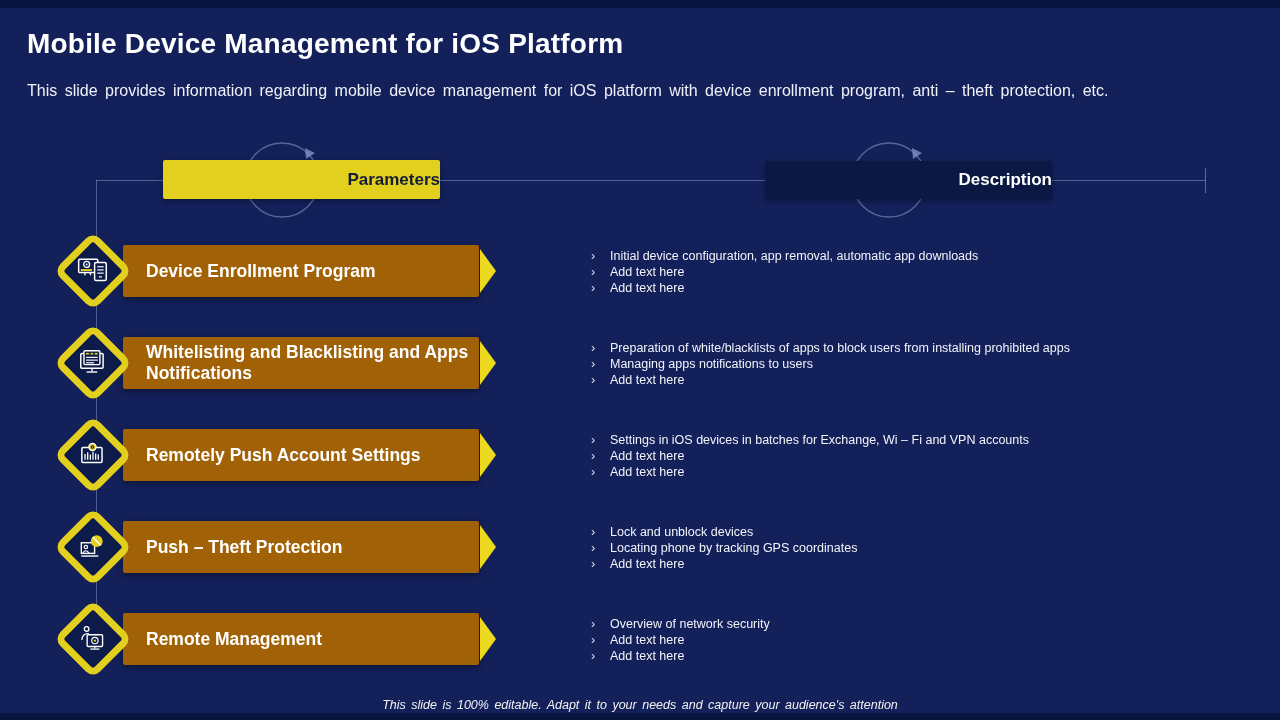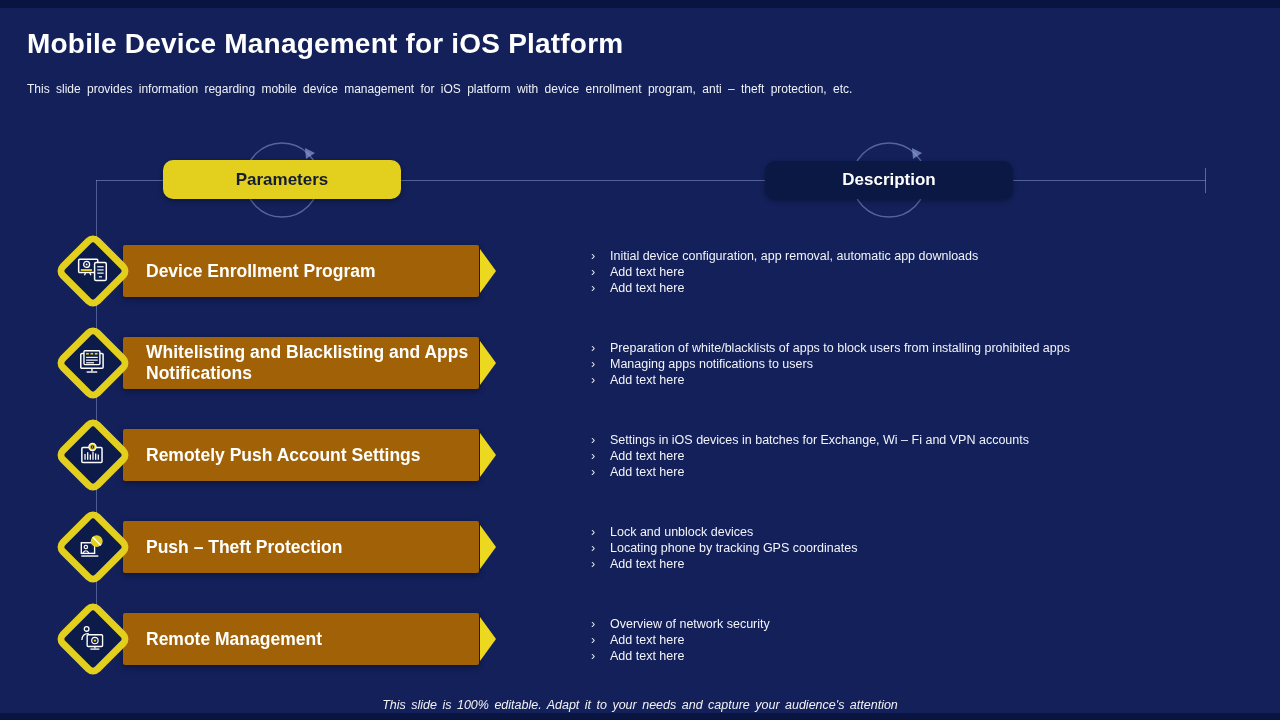--- a/index.html
+++ b/index.html
@@ -4,30 +4,30 @@
 <style>
   html,body{margin:0;padding:0;background:#000;}
   .slide{
     position:relative;width:1280px;height:720px;overflow:hidden;
     background:#13205a;
     font-family:"Liberation Sans", sans-serif;color:#fff;
   }
   .strip-top{position:absolute;left:0;top:0;width:100%;height:8px;background:#0a1440;}
   .strip-bottom{position:absolute;left:0;bottom:0;width:100%;height:7px;background:#0a1440;}
   .title{position:absolute;left:27px;top:28px;font-size:28px;font-weight:bold;letter-spacing:.2px;}
-  .subtitle{position:absolute;left:27px;top:82px;font-size:12px;word-spacing:3px;color:#f0f2f8;}
+  .subtitle{position:absolute;left:27px;top:82px;font-size:16px;word-spacing:3px;color:#f0f2f8;}
   
   .hline{position:absolute;left:96px;top:180px;width:1110px;height:1px;background:rgba(135,152,205,.55);}
   .vline{position:absolute;left:96px;top:180px;width:1px;height:459px;background:rgba(135,152,205,.5);}
   .endtick{position:absolute;left:1205px;top:168px;width:1px;height:25px;background:rgba(135,152,205,.6);}
   
   .decor{position:absolute;width:90px;height:90px;z-index:1;}
   
-  .pill{position:absolute;z-index:2;display:flex;align-items:center;justify-content:center;
-        border-radius:10px;font-size:17px;font-weight:bold;box-shadow:0 2px 5px rgba(0,0,0,.35);}
+  .pill{position:absolute;z-index:2;display:flex;align-items:center;justify-content:flex-end;
+        border-radius:2px;font-size:17px;font-weight:bold;box-shadow:0 2px 5px rgba(0,0,0,.35);padding-left:39px;}
   .pill-params{left:163px;top:160px;width:238px;height:39px;background:#e3cf1e;color:#141d36;}
   .pill-desc{left:765px;top:161px;width:248px;height:38px;background:#0a1843;color:#fff;}
   
   .rowbar{position:absolute;left:123px;width:356px;height:52px;background:#a16207;
           display:flex;align-items:center;padding-left:23px;box-sizing:border-box;
           border-radius:2px;box-shadow:0 2px 6px rgba(0,0,0,.4);z-index:2;}
   .rowbar .t{font-size:17.5px;font-weight:bold;line-height:21px;}
   .arrow{position:absolute;left:480px;width:0;height:0;z-index:2;
          border-left:16px solid #ecd91f;border-top:22px solid transparent;border-bottom:22px solid transparent;}
   .diamond{position:absolute;left:65px;width:42px;height:42px;border:7px solid #e3cf1e;

